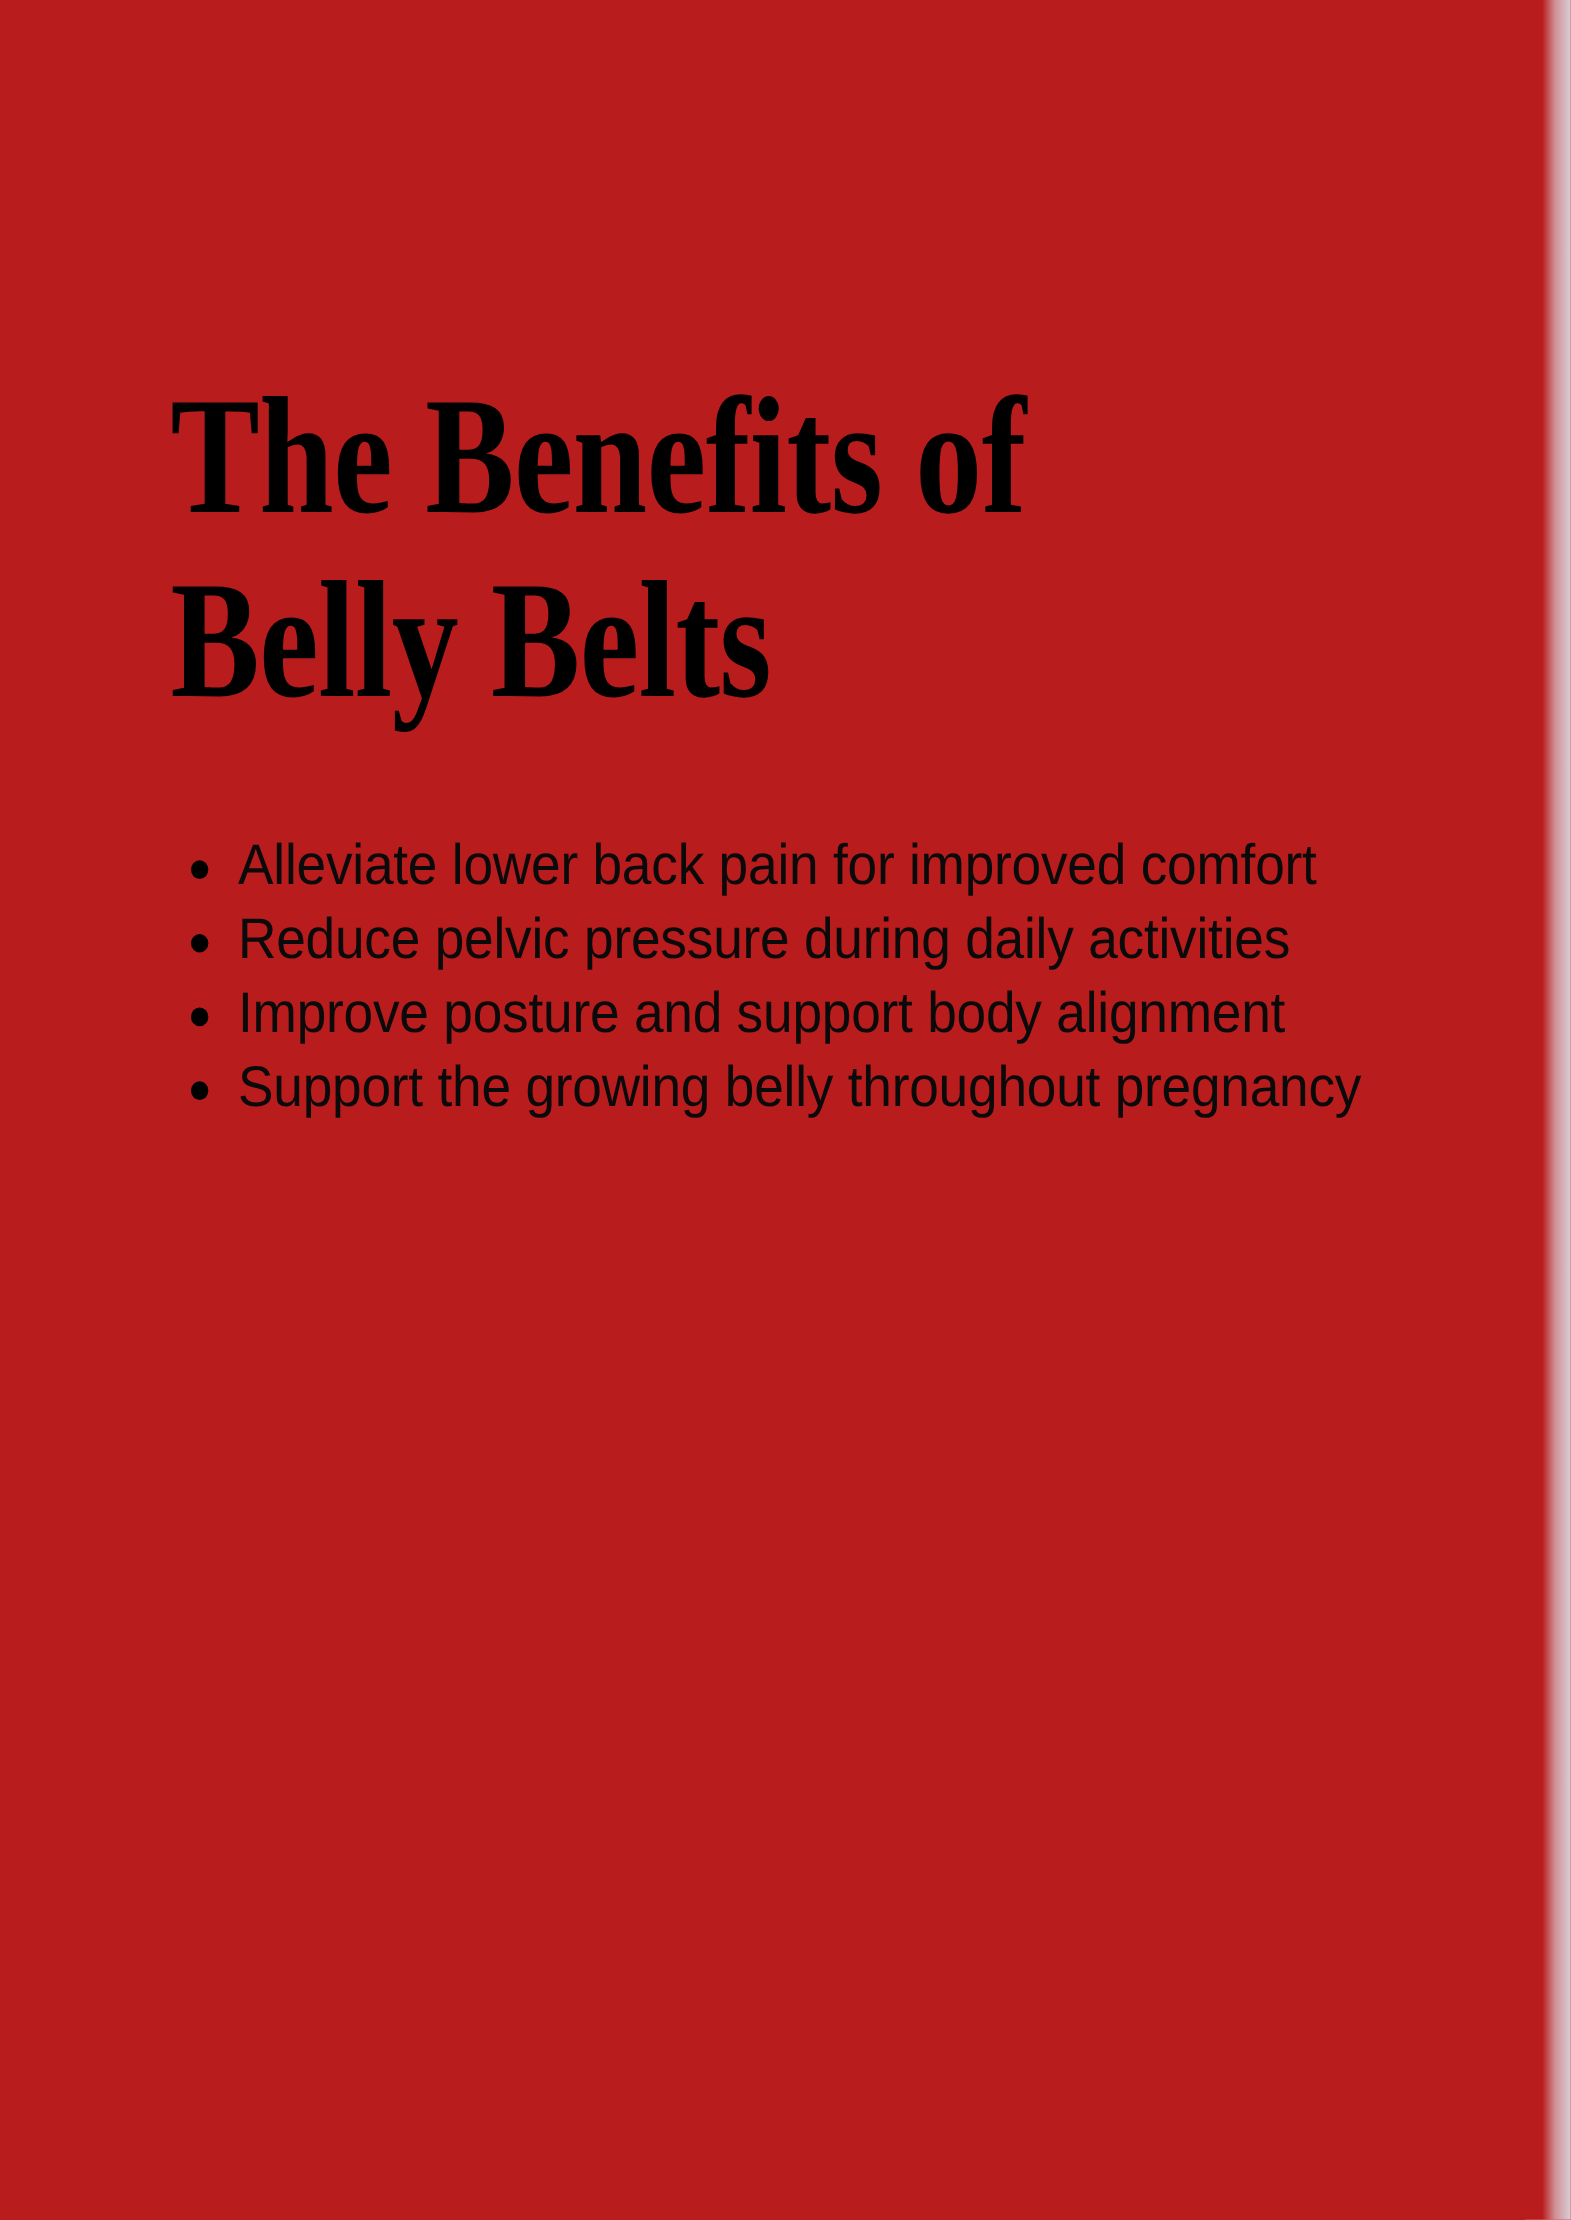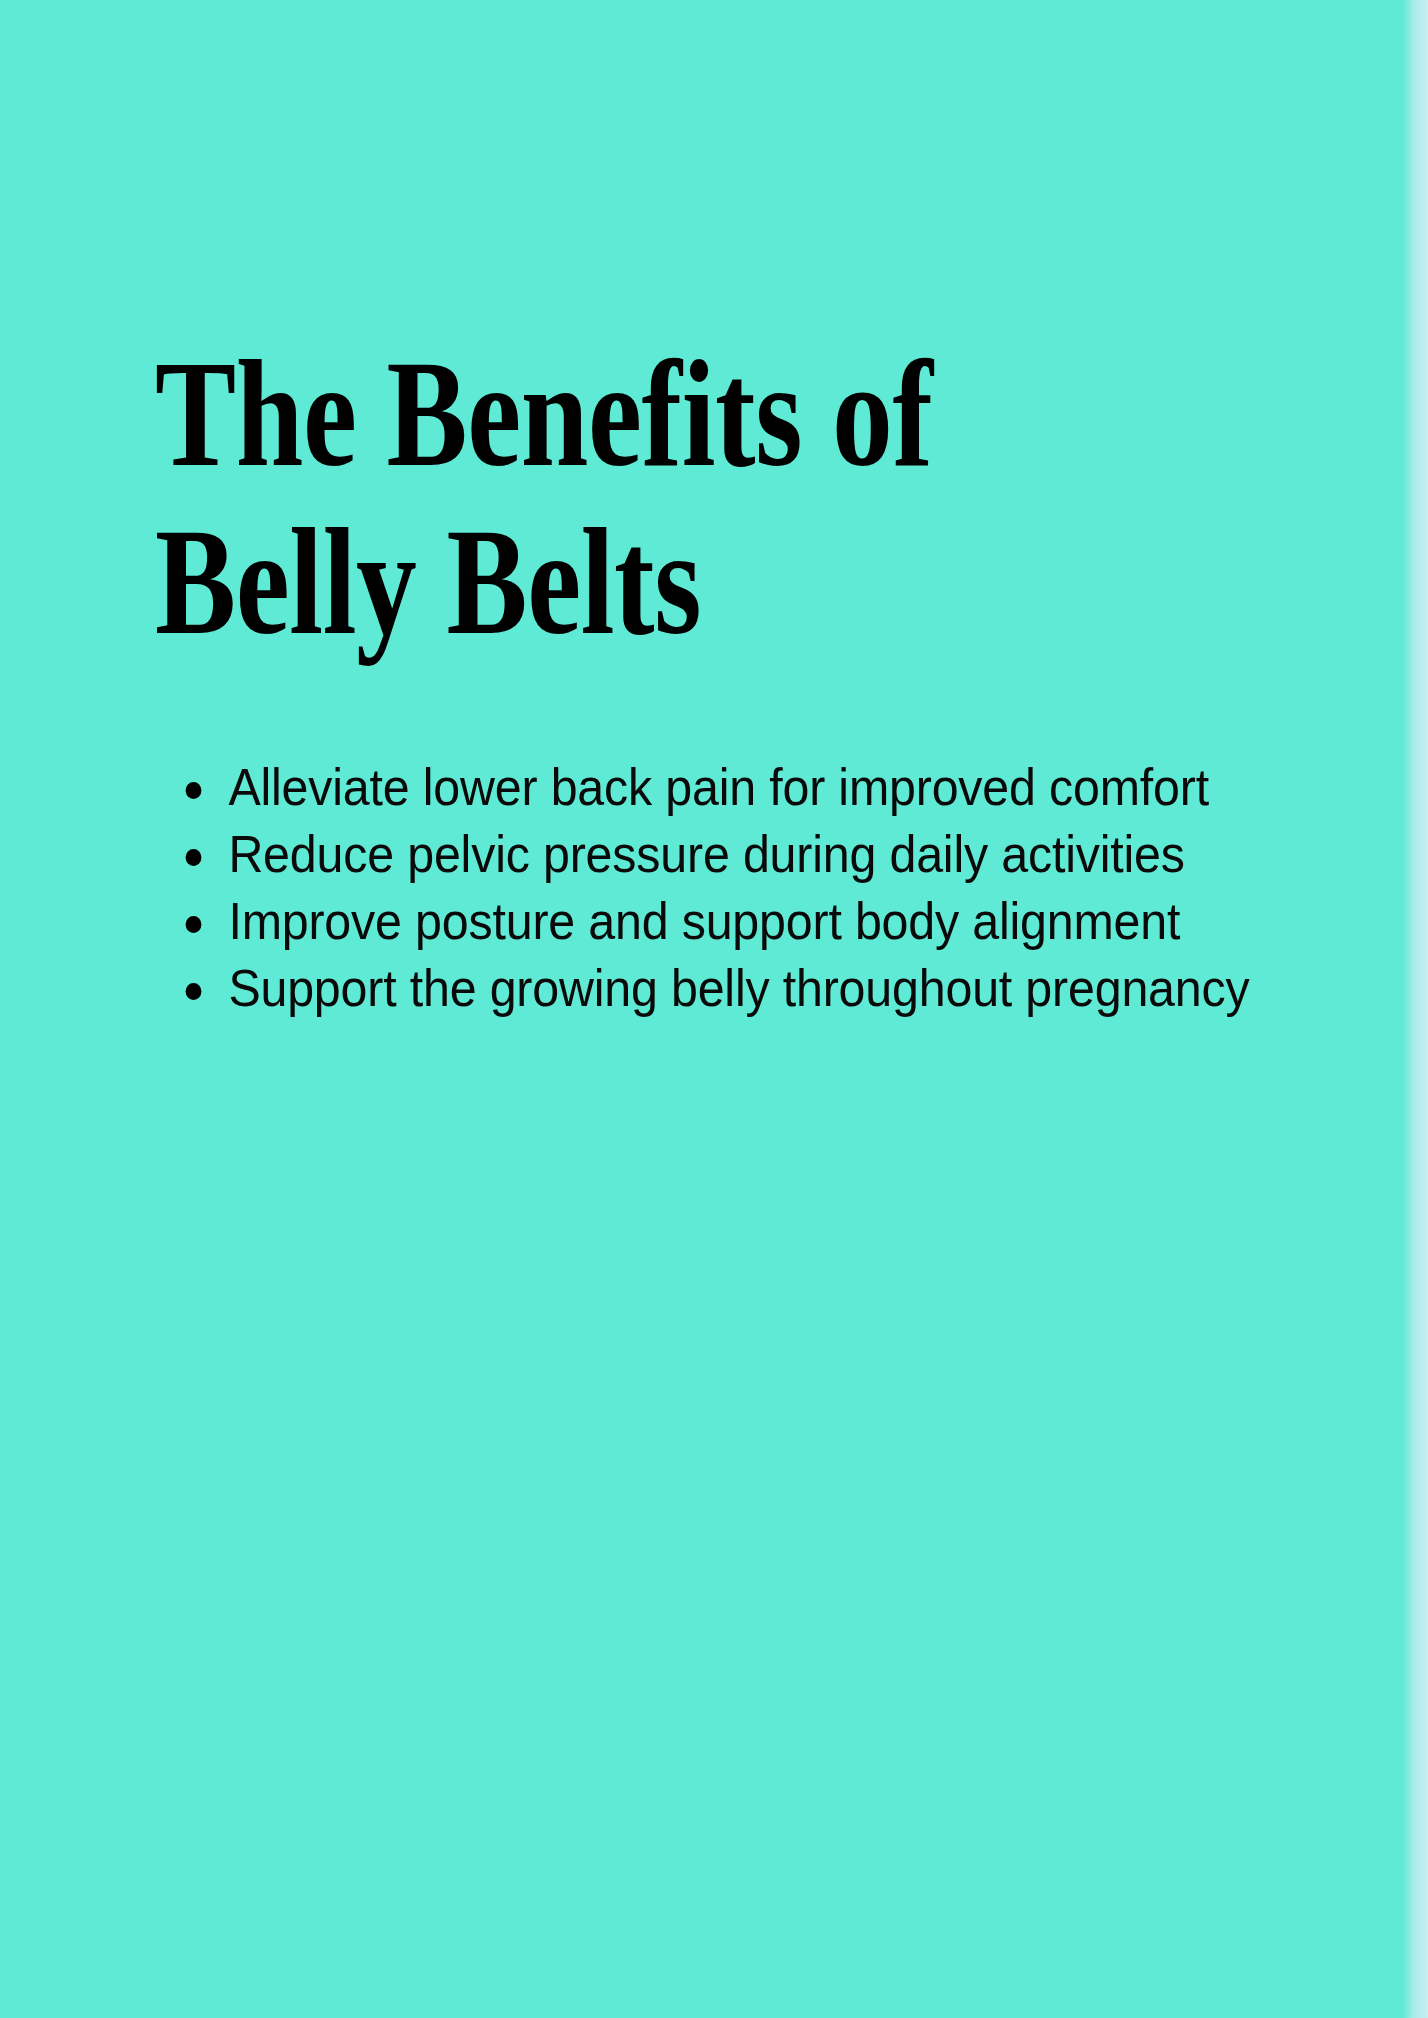--- a/index.html
+++ b/index.html
@@ -13,21 +13,21 @@
     background: #ffffff;
     font-family: "Liberation Sans", sans-serif;
     overflow: hidden;
   }
 
   
   #page {
     position: relative;
     width: 1428px;
     height: 2018px;
-    background: #5eead4;
+    background: #b91c1c;
     box-sizing: border-box;
     overflow: hidden;
   }
 
   
   #edge-tint {
     position: absolute;
     top: 0;
     right: 0;
     width: 26px;
@@ -59,21 +59,21 @@
     padding: 0;
     transform: scaleX(0.80);
     transform-origin: left top;
     white-space: pre-line;
     width: 1380px;
   }
 
   
   #benefits-list {
     list-style: none;
-    margin: 12px;
+    margin: 0;
     padding: 0;
     margin-top: 88px;
   }
 
   #benefits-list li {
     position: relative;
     font-family: "Liberation Sans", "DejaVu Sans", sans-serif;
     font-weight: 400;
     font-size: 52px;
     line-height: 67px;

